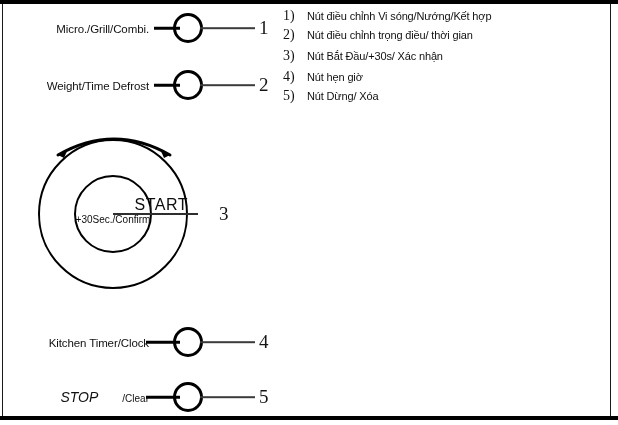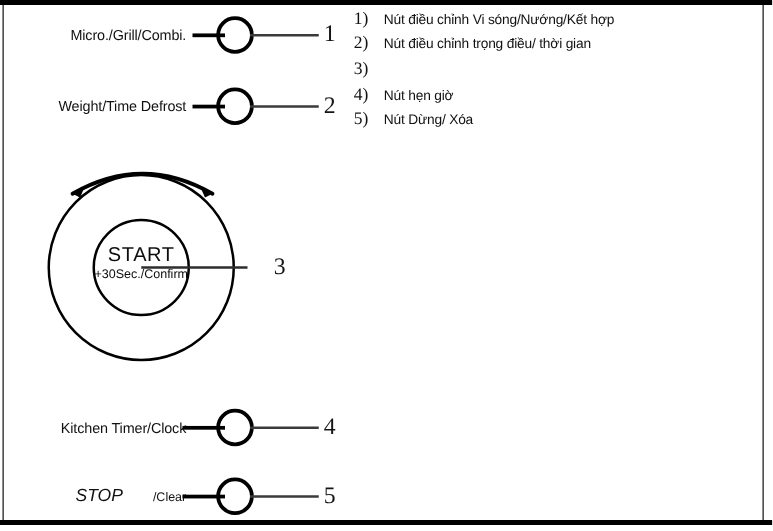--- a/index.html
+++ b/index.html
@@ -134,20 +134,21 @@
     left: 0;
     top: 58px;
     width: 150px;
     text-align: center;
     line-height: 1.05;
   }
   .dial-start {
     font-size: 16px;
     color: #0d0d0d;
     letter-spacing: 0.5px;
+    text-align: right;
   }
   .dial-sub {
     font-size: 10px;
     color: #0d0d0d;
     margin-top: 1px;
   }
   #dial-arrow {
     position: absolute;
     left: 12px;
     top: -14px;
@@ -268,20 +269,21 @@
     <div class="legend-item">
       <span class="legend-marker">1)</span>
       <span class="legend-text">Nút điều chỉnh Vi sóng/Nướng/Kết hợp</span>
     </div>
     <div class="legend-item">
       <span class="legend-marker">2)</span>
       <span class="legend-text">Nút điều chỉnh trọng điều/ thời gian</span>
     </div>
     <div class="legend-item" style="margin-top:5px;">
       <span class="legend-marker">3)</span>
+      <span class="legend-text">Nút Bắt Đầu/+30s/ Xác nhận</span>
     </div>
     <div class="legend-item" style="margin-top:5px;">
       <span class="legend-marker">4)</span>
       <span class="legend-text">Nút  hẹn giờ</span>
     </div>
     <div class="legend-item" style="margin-top:3px;">
       <span class="legend-marker">5)</span>
       <span class="legend-text">Nút Dừng/ Xóa</span>
     </div>
   </div>

